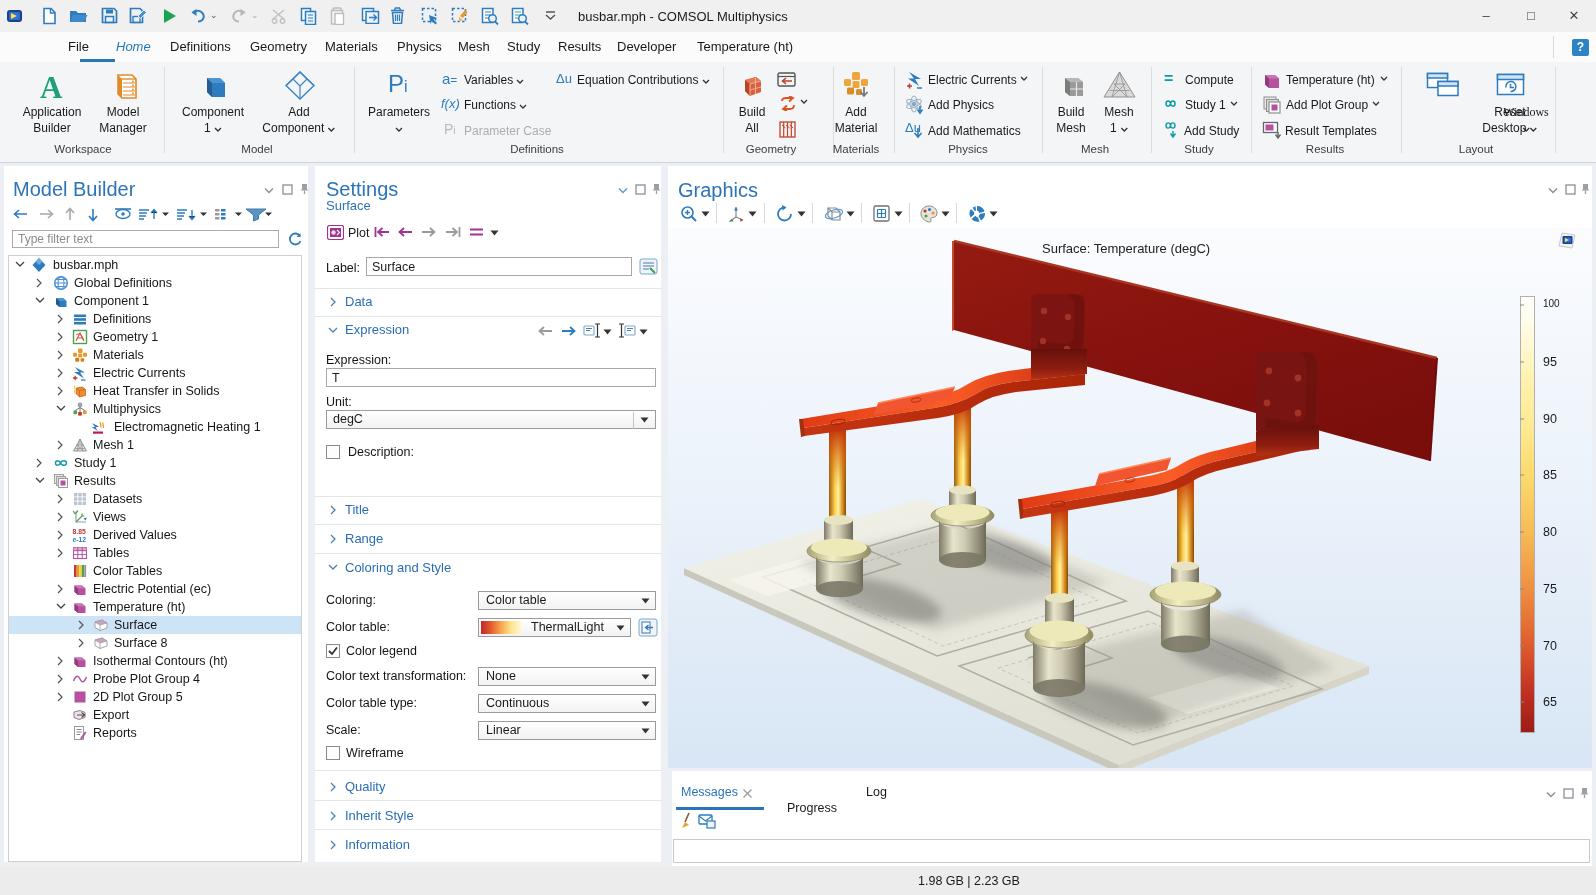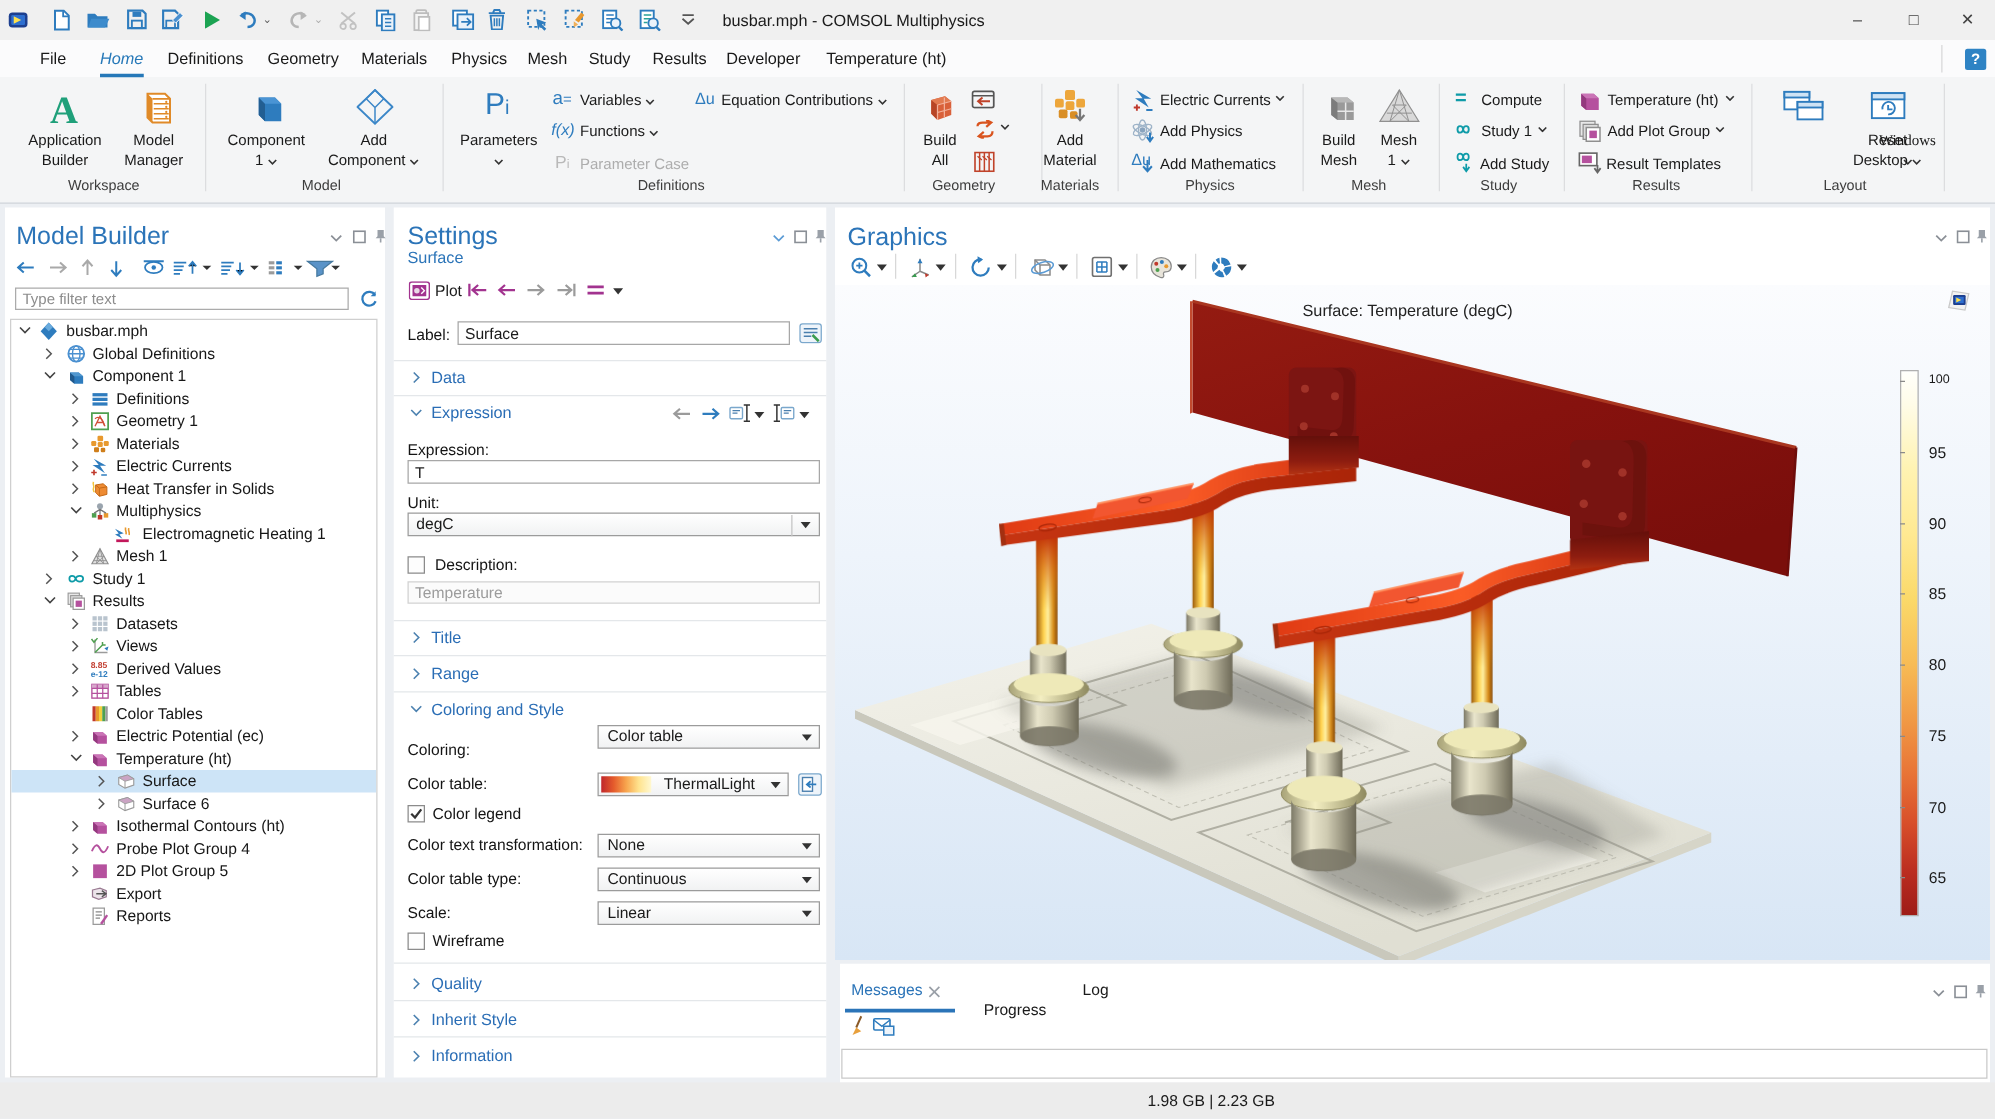--- a/index.html
+++ b/index.html
@@ -5,21 +5,21 @@
   * { margin:0; padding:0; box-sizing:border-box; }
   html,body { width:1596px; height:895px; overflow:hidden; }
   body { font-family:"Liberation Sans", sans-serif; color:#1a1a1a; background:#eceff3; position:relative; }
   .abs { position:absolute; }
   
   #titlebar { left:0; top:0; width:1596px; height:32px; background:#f0f0f0; }
   #title-text { left:578px; top:9px; font-size:13px; color:#1b1b1b; }
   .win-btn { top:0; width:46px; height:32px; text-align:center; line-height:32px; color:#444; font-size:13px; }
   
   #menubar { left:0; top:32px; width:1596px; height:30px; background:#fbfbfc; }
-  .mtab { position:absolute; top:7px; font-size:13px; color:#191919; }
+  .mtab { position:absolute; top:7px; font-size:13px; color:#191919;margin-left:36px; }
   .mtab.active { color:#2678b8; }
   #home-underline { left:80px; top:59px; width:35px; height:3px; background:#2678b8; }
   
   #ribbon { left:0; top:62px; width:1596px; height:101px; background:#f4f5f6; border-bottom:1px solid #ced3d9; }
   .rsep { position:absolute; top:5px; width:1px; height:86px; background:#dcdddf; }
   .rlabel { position:absolute; top:81px; font-size:11.5px; color:#3d3d3d; text-align:center; transform:translateX(-50%); }
   .big-item { position:absolute; text-align:center; transform:translateX(-50%); font-size:12px; color:#1a1a1a; line-height:15.5px; }
   .small-item { position:absolute; font-size:12px; color:#1a1a1a; white-space:nowrap; }
   
   .panel { position:absolute; background:#fff; }
@@ -654,21 +654,21 @@
       </div>
 <div class="trow" style="top:378px">
         <svg class="abs" style="left:69px;top:4px" width="7" height="10">
           <path d="M1 1 L5 5 L1 9" fill="none" stroke="#555" stroke-width="1.2"></path>
         </svg>
         <svg class="ticon" style="left:84px">
           <path d="M2 5 L9 3 L14 6 L14 11 L7 13.5 L2 10.5 Z" fill="#fff" stroke="#9a9a9a" stroke-width="0.9"></path>
           <path d="M2 5 L9 3 L14 6 L7 8 Z" fill="#cba4c4" stroke="#9a9a9a" stroke-width="0.7"></path>
           <path d="M7 8 L7 13.5" stroke="#9a9a9a" stroke-width="0.8"></path>
         </svg>
-        <span class="lbl" style="left:105px">Surface 6</span>
+        <span class="lbl" style="left:105px">Surface 8</span>
       </div>
 <div class="trow" style="top:396px">
         <svg class="abs" style="left:48px;top:4px" width="7" height="10">
           <path d="M1 1 L5 5 L1 9" fill="none" stroke="#555" stroke-width="1.2"></path>
         </svg>
         <svg class="ticon" style="left:63px">
           <path d="M2.5 4.5 L10 4.5 L13.5 7.5 L13.5 14 L6 14 L2.5 11 Z" fill="#b5519e"></path>
           <path d="M2.5 4.5 L6 7.5 L6 14 L2.5 11 Z" fill="#93397e"></path>
           <path d="M2.5 4.5 L6 7.5 L13.5 7.5 L10 4.5 Z" fill="#ca74b6"></path>
         </svg>
@@ -790,38 +790,37 @@
       <path d="M0.5 0.5 L8.5 0.5 L4.5 5.5 Z" fill="#333"></path>
     </svg>
 <label class="fl" style="left:11px;top:187px;">Expression:</label>
 <div class="tbox" style="left:11px;top:202px;width:330px;height:19px;line-height:18px;">T</div>
 <label class="fl" style="left:11px;top:229px;">Unit:</label>
 <div class="combo" style="left:11px;top:244px;width:330px;height:19px;line-height:17px;padding-left:6px;">degC<span class="arr" style="right:6px;top:6px;"><svg width="9" height="6">
           <path d="M0.5 0.5 L8.5 0.5 L4.5 5.5 Z" fill="#333"></path>
         </svg></span><span class="abs" style="right:21px;top:1px;width:1px;height:17px;background:#c4c4c4;"></span></div>
 <span class="cb" style="left:11px;top:279px;"></span>
 <label class="fl" style="left:33px;top:279px;">Description:</label>
-<div class="tbox" style="left:11px;top:299px;width:330px;height:18px;line-height:17px;background:#fbfbfb;border-color:#d2d2d2;color:#9c9c9c;">Temperature</div>
 <div class="sep-h" style="left:0;top:330px;width:346px;"></div>
 <svg class="abs" style="left:15px;top:339px" width="7" height="10">
       <path d="M1 1 L5 5 L1 9" fill="none" stroke="#4d82b0" stroke-width="1.3"></path>
     </svg>
 <div class="sect" style="left:30px;top:336px;">Title</div>
 <div class="sep-h" style="left:0;top:358px;width:346px;"></div>
 <svg class="abs" style="left:15px;top:368px" width="7" height="10">
       <path d="M1 1 L5 5 L1 9" fill="none" stroke="#4d82b0" stroke-width="1.3"></path>
     </svg>
 <div class="sect" style="left:30px;top:365px;">Range</div>
 <div class="sep-h" style="left:0;top:387px;width:346px;"></div>
 <svg class="abs" style="left:13px;top:398px" width="10" height="7">
       <path d="M1 1 L5 5 L9 1" fill="none" stroke="#4d82b0" stroke-width="1.3"></path>
     </svg>
 <div class="sect" style="left:30px;top:394px;">Coloring and Style</div>
 <label class="fl" style="left:11px;top:427px;">Coloring:</label>
-<div class="combo" style="left:163px;top:414px;width:178px;height:19px;line-height:17px;padding-left:7px;">Color table<span class="arr" style="top:6px;"><svg width="9" height="6">
+<div class="combo" style="left:163px;top:425px;width:178px;height:19px;line-height:17px;padding-left:7px;">Color table<span class="arr" style="top:6px;"><svg width="9" height="6">
           <path d="M0.5 0.5 L8.5 0.5 L4.5 5.5 Z" fill="#333"></path>
         </svg></span></div>
 <label class="fl" style="left:11px;top:454px;">Color table:</label>
 <div class="combo" style="left:163px;top:452px;width:153px;height:19px;">
   <span class="abs" style="left:2px;top:2px;width:40px;height:13px;background:linear-gradient(90deg,#c0272b,#e55c2c,#f7a54e,#ffe38e,#fff8d0);"></span>
   <span class="abs" style="left:52px;top:1px;font-size:12.5px;">ThermalLight</span>
   <span class="arr" style="top:6px;"><svg width="9" height="6">
           <path d="M0.5 0.5 L8.5 0.5 L4.5 5.5 Z" fill="#333"></path>
         </svg></span>
     </div>

